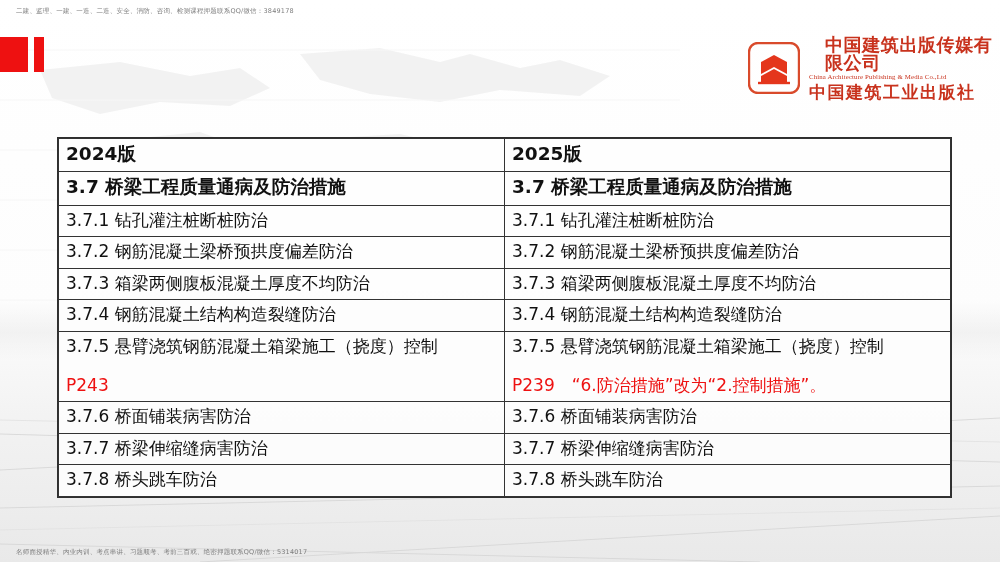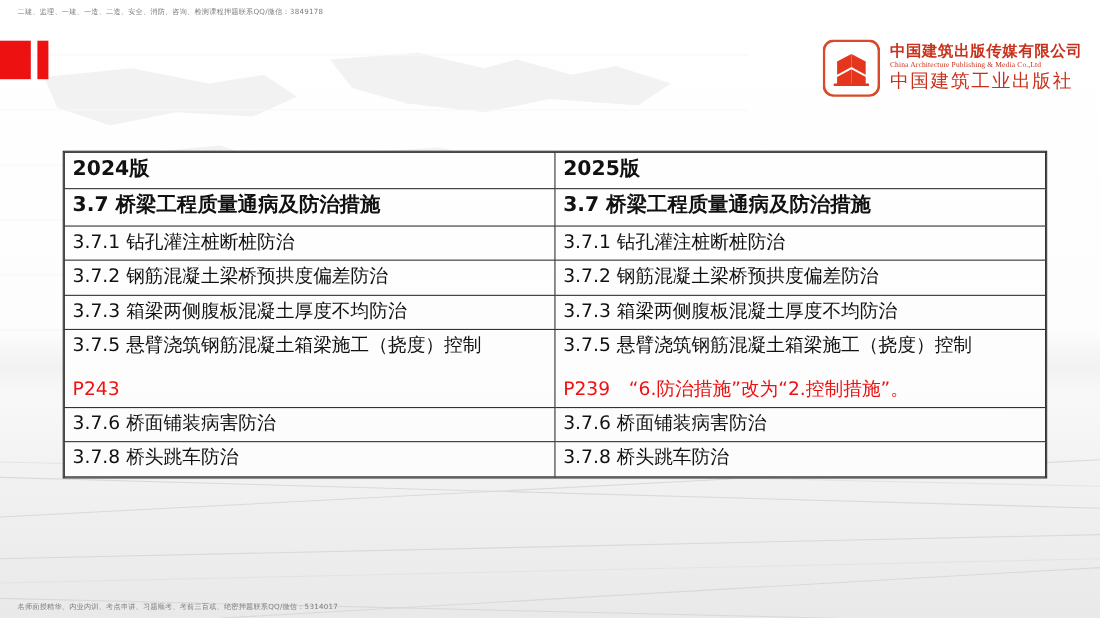--- a/index.html
+++ b/index.html
@@ -78,37 +78,38 @@
     display: flex;
     align-items: center;
     gap: 9px;
   }
   .logo-mark {
     width: 52px; height: 52px;
     flex: 0 0 auto;
   }
   .logo-text { line-height: 1; }
   .logo-cn1 {
-    font-size: 14px;
+    font-size: 18px;
     font-weight: 700;
     color: #c8321d;
     letter-spacing: .6px;
-    font-family: Liberation Serif, serif;
+    font-family: Liberation Sans, sans-serif;
+    margin-left: 16px;
   }
   .logo-en {
     font-size: 6.8px;
     color: #c8321d;
     letter-spacing: .15px;
     margin-top: 2px;
     font-family: "Liberation Serif", "DejaVu Serif", serif;
     white-space: nowrap;
   }
   .logo-cn2 {
     font-size: 17px;
-    font-weight: 400;
+    font-weight: 700;
     color: #c8321d;
     letter-spacing: 1.5px;
     margin-top: 3px;
     font-family: "DejaVu Sans", "Liberation Sans", sans-serif;
   }
 
   
   .cmp-table {
     position: absolute;
     left: 58px; top: 138px;
@@ -219,34 +220,42 @@
       </tr>
       <tr>
         <td>3.7.2 钢筋混凝土梁桥预拱度偏差防治</td>
         <td>3.7.2 钢筋混凝土梁桥预拱度偏差防治</td>
       </tr>
       <tr>
         <td>3.7.3 箱梁两侧腹板混凝土厚度不均防治</td>
         <td>3.7.3 箱梁两侧腹板混凝土厚度不均防治</td>
       </tr>
       <tr>
+        <td>3.7.4 钢筋混凝土结构构造裂缝防治</td>
+        <td>3.7.4 钢筋混凝土结构构造裂缝防治</td>
+      </tr>
+      <tr>
         <td>
           <span>3.7.5 悬臂浇筑钢筋混凝土箱梁施工（挠度）控制</span>
           <span class="note-red">P243</span>
         </td>
         <td>
           <span>3.7.5 悬臂浇筑钢筋混凝土箱梁施工（挠度）控制</span>
           <span class="note-red">P239　“6.防治措施”改为“2.控制措施”。</span>
         </td>
       </tr>
       <tr>
         <td>3.7.6 桥面铺装病害防治</td>
         <td>3.7.6 桥面铺装病害防治</td>
       </tr>
       <tr>
+        <td>3.7.7 桥梁伸缩缝病害防治</td>
+        <td>3.7.7 桥梁伸缩缝病害防治</td>
+      </tr>
+      <tr>
         <td>3.7.8 桥头跳车防治</td>
         <td>3.7.8 桥头跳车防治</td>
       </tr>
     </tbody>
   </table>
 
   <div class="banner banner-bottom">名师面授精华、内业内训、考点串讲、习题顺考、考前三百或、绝密押题联系QQ/微信：5314017</div>
 
 </div>
 

